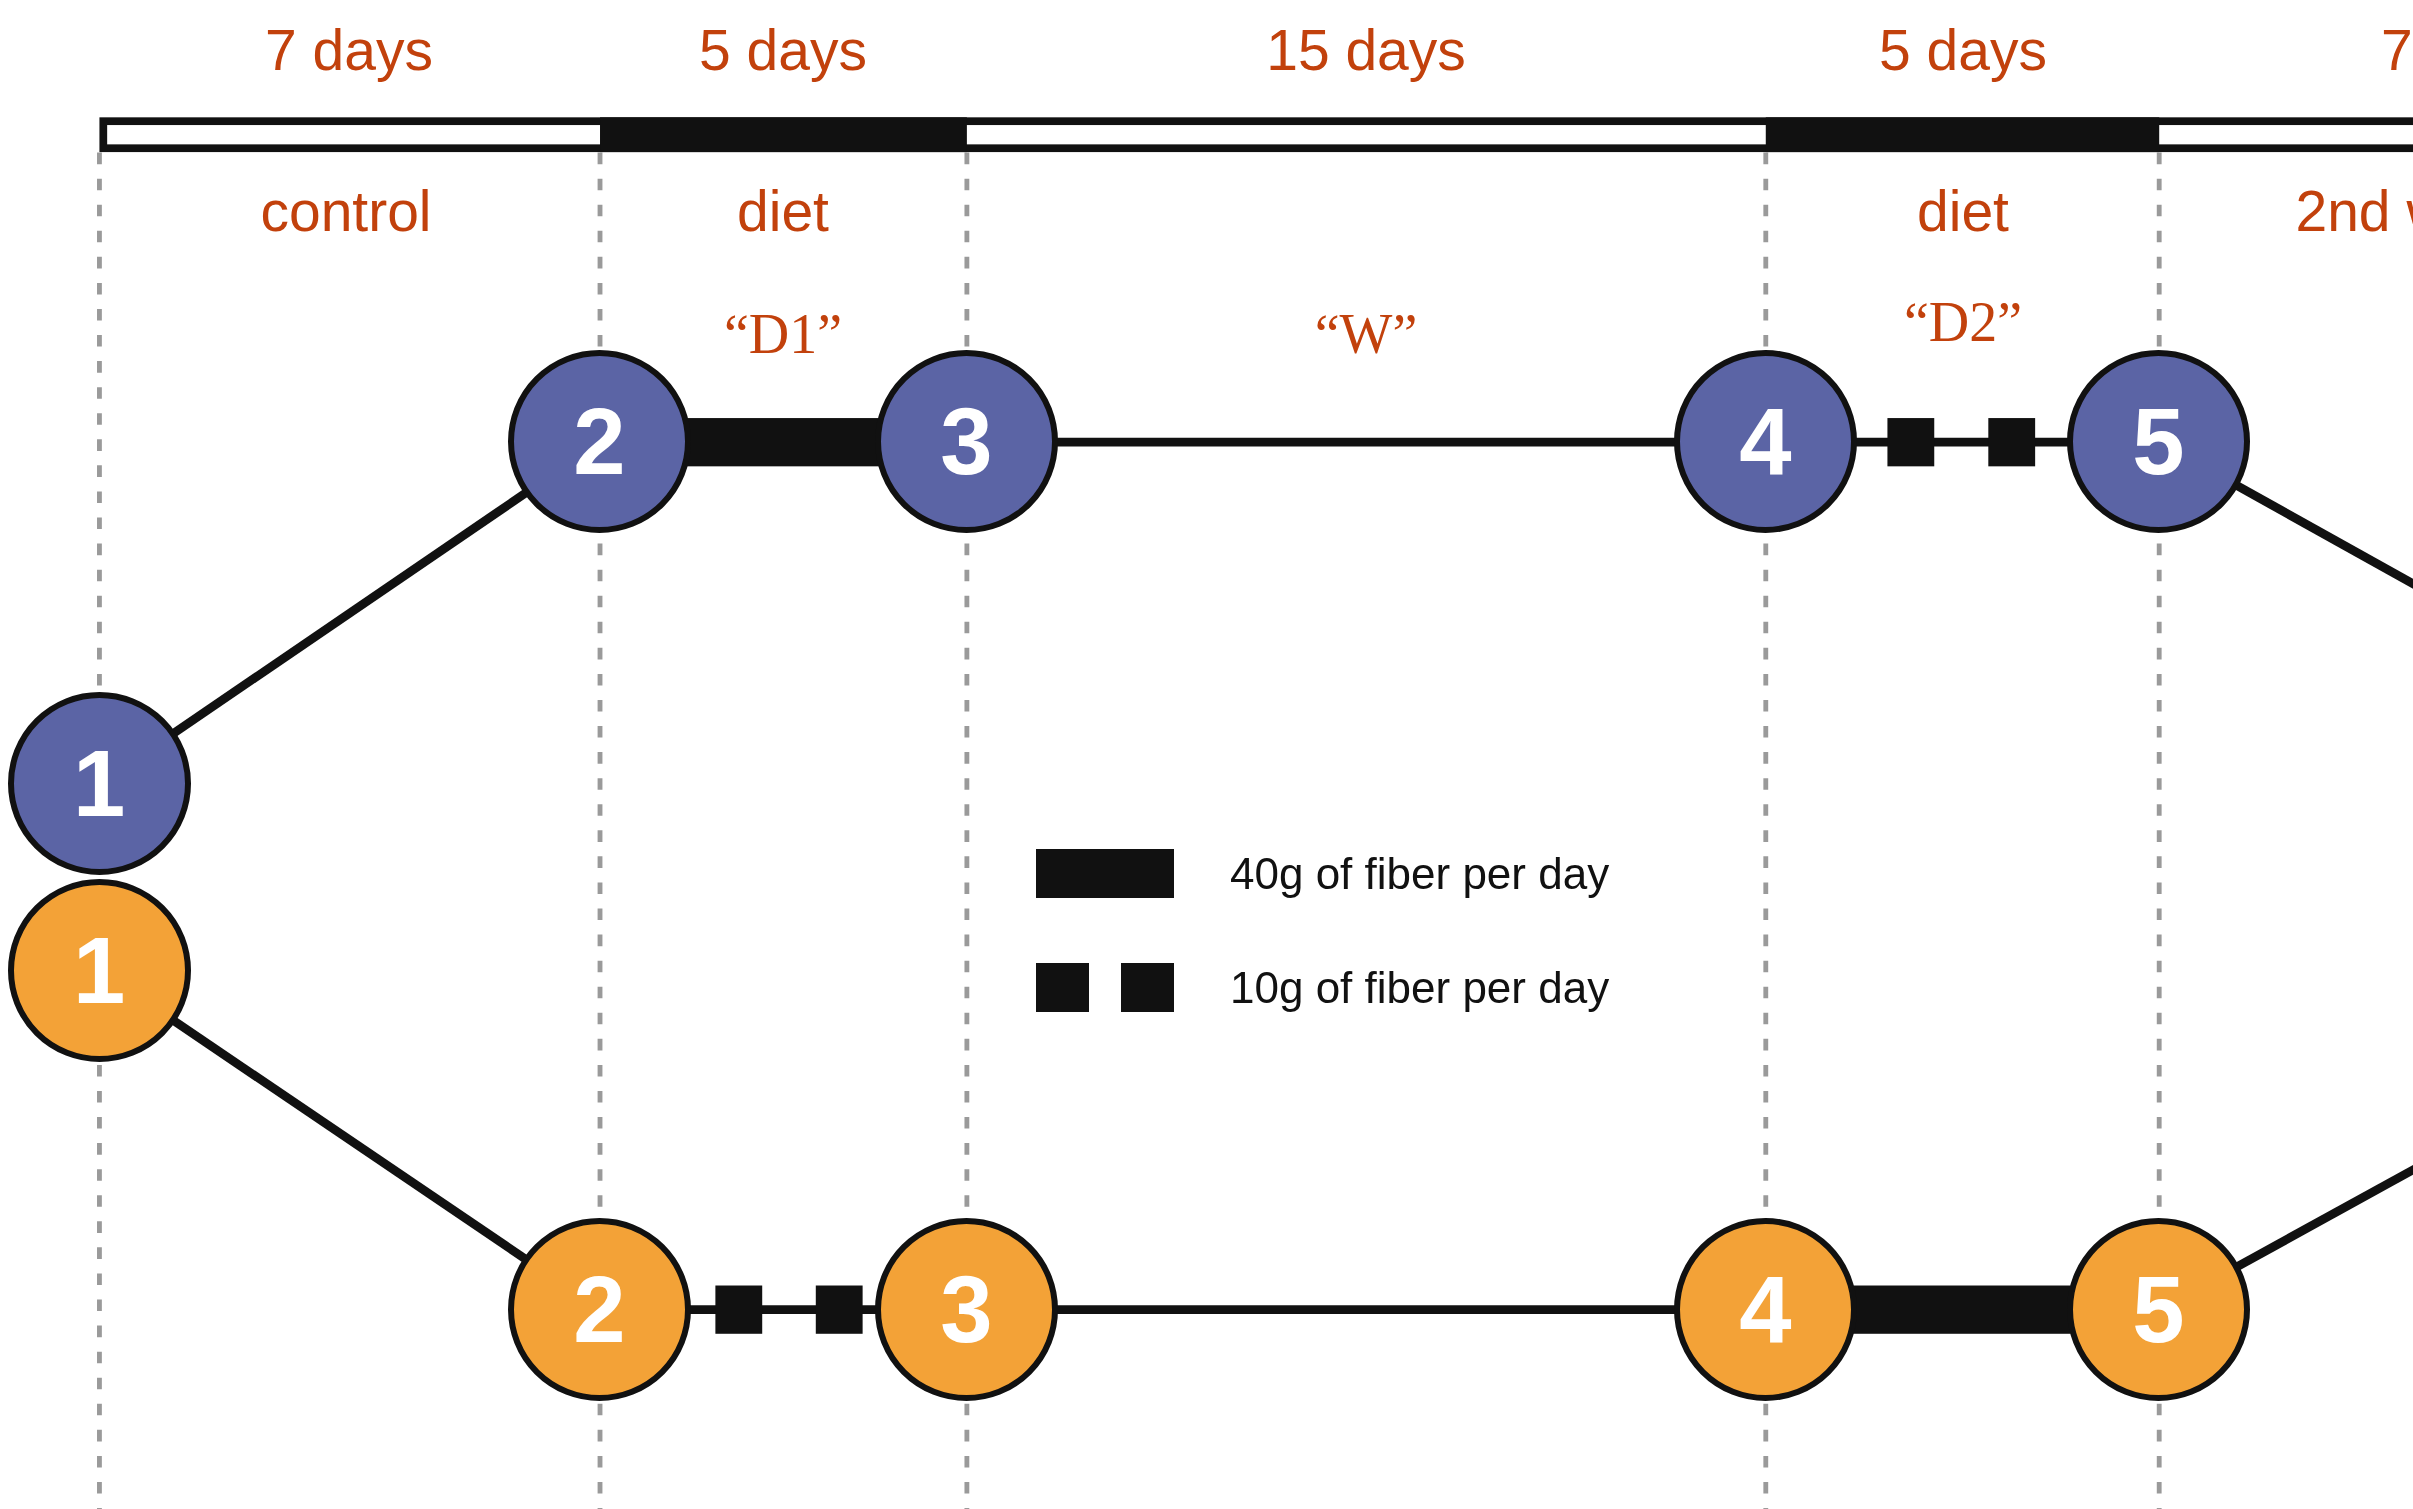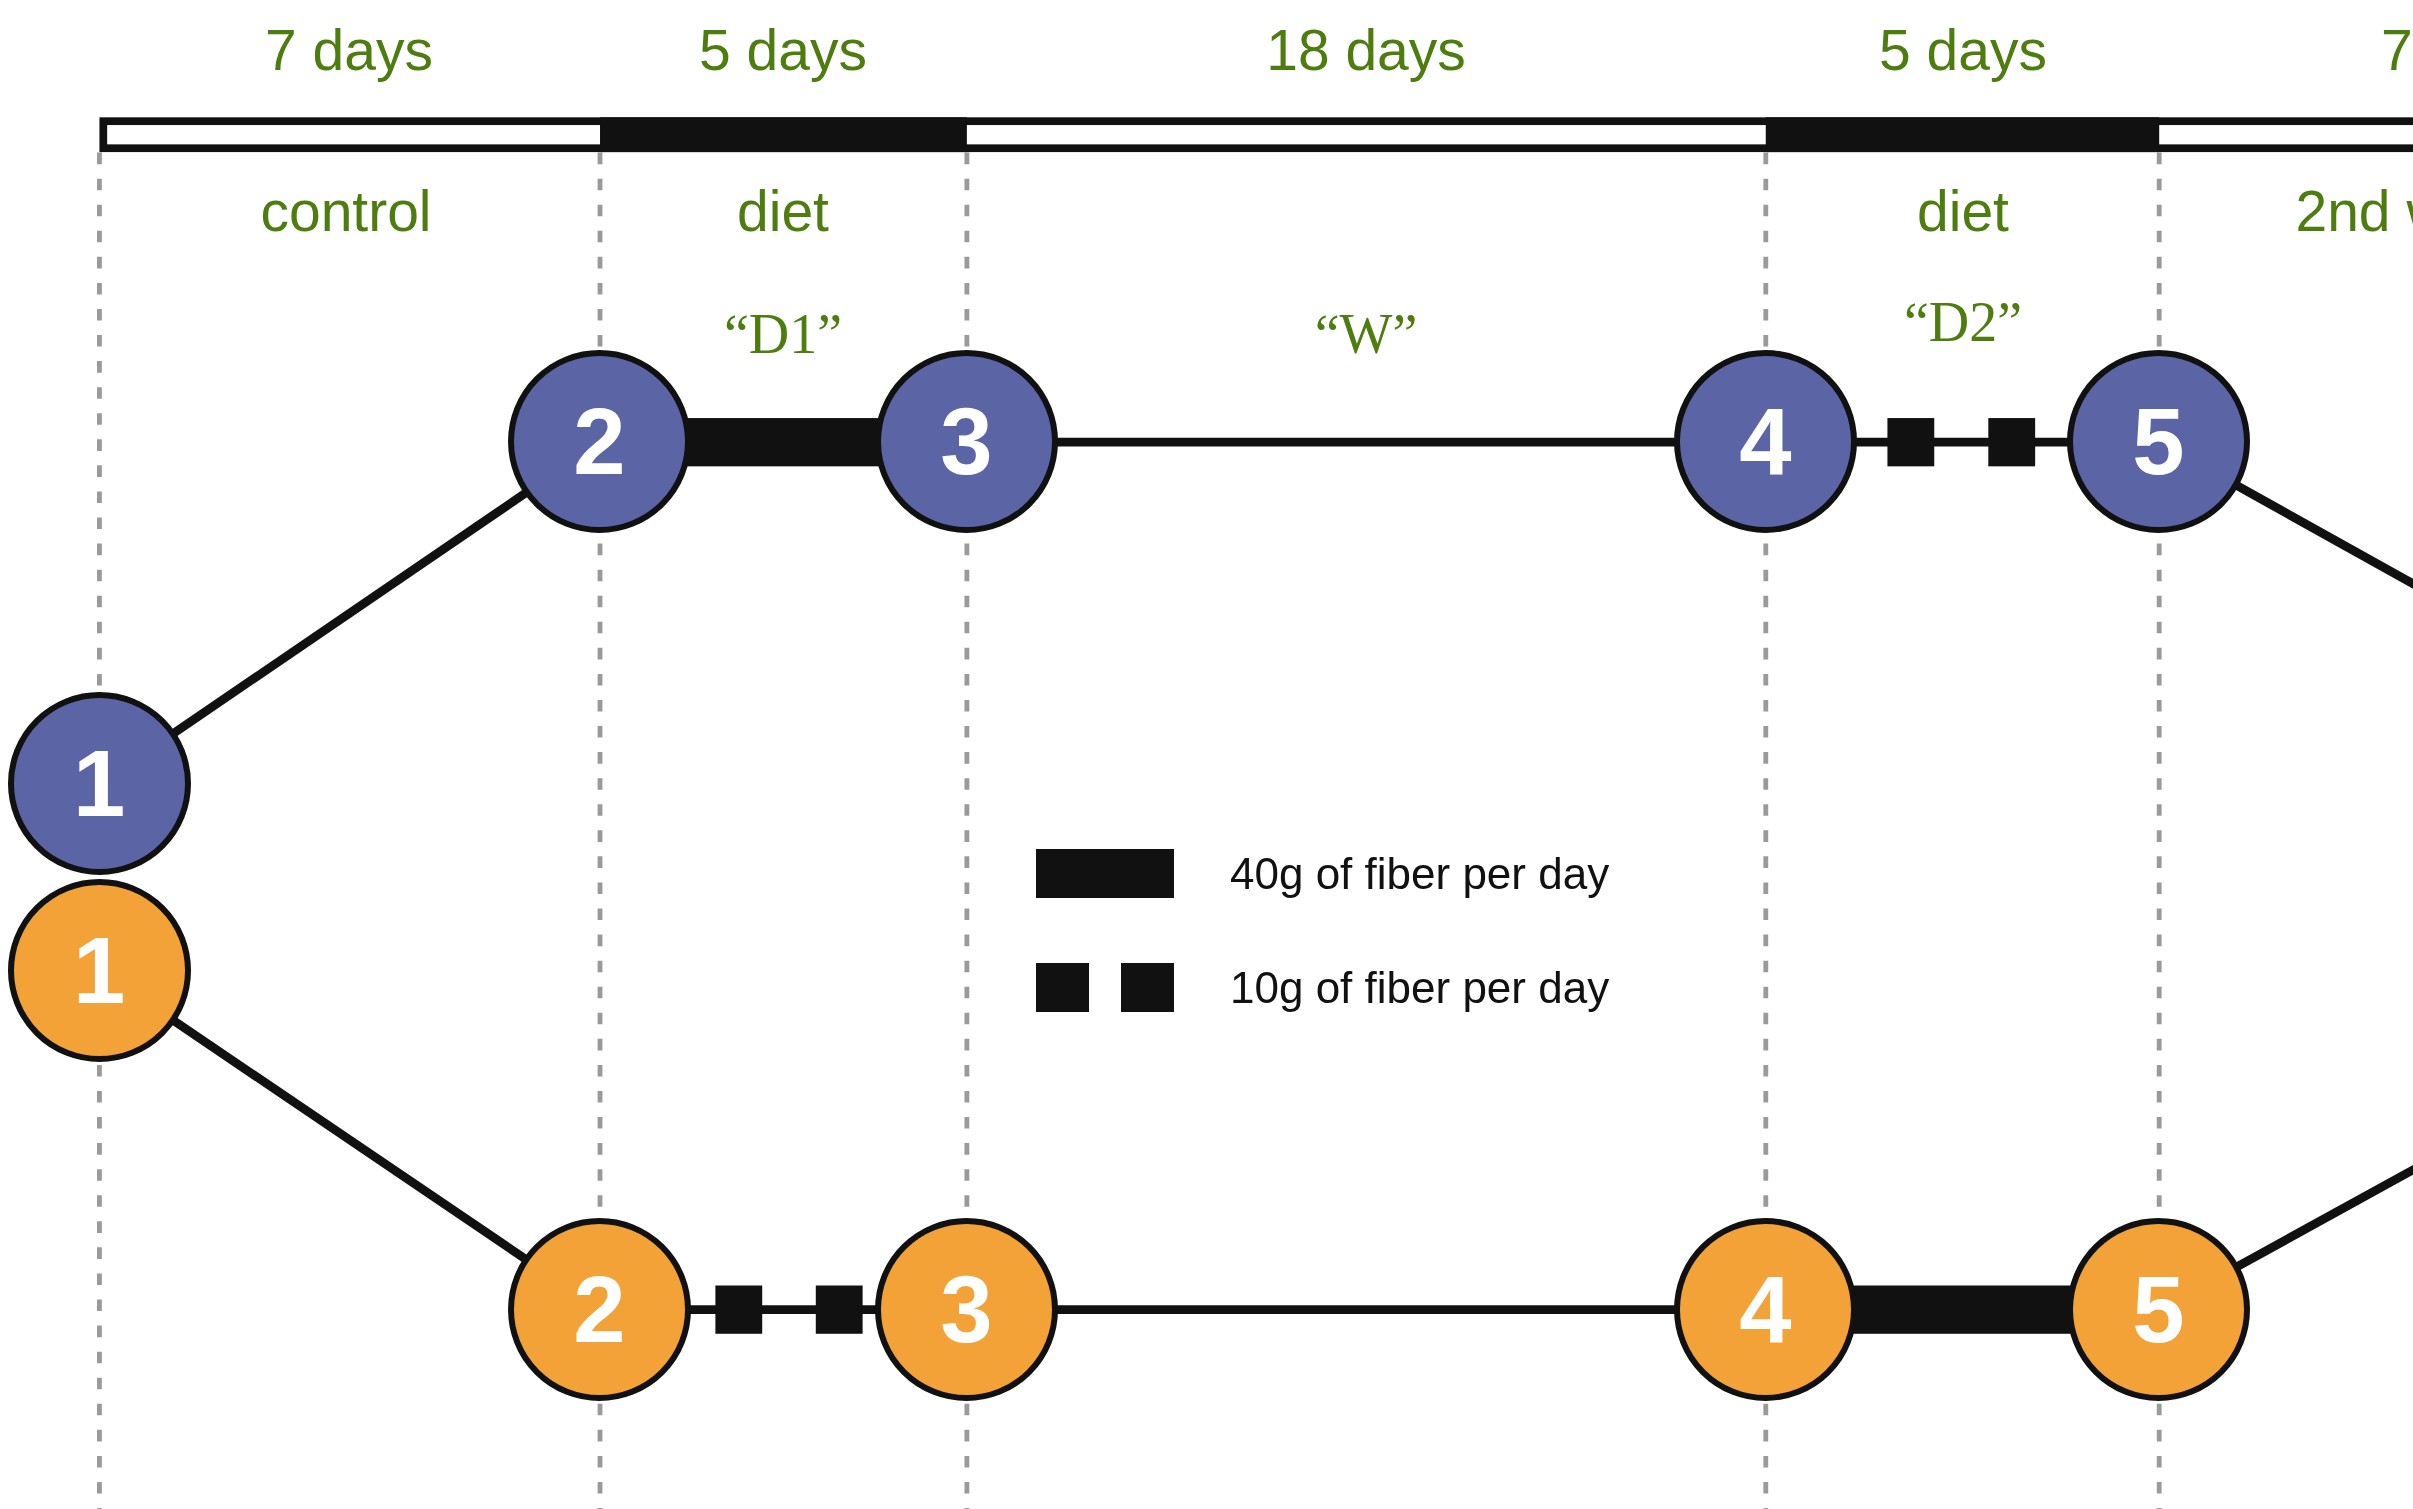--- a/index.html
+++ b/index.html
@@ -3,21 +3,21 @@
 <meta charset="utf-8">
 <style>
   html,body{margin:0;padding:0;background:#fff;}
   #canvas{
     position:relative;width:2877px;height:1510px;background:#ffffff;
     font-family:"Liberation Sans",sans-serif;color:#111;overflow:hidden;
   }
   #wires{position:absolute;left:0;top:0;z-index:1;}
   .t-label{
     position:absolute;transform:translateX(-50%);white-space:nowrap;
-    font-size:57px;line-height:1;color:#4d7c0f;z-index:3;
+    font-size:57px;line-height:1;color:#c2410c;z-index:3;
   }
   .code-label{font-size:56px;font-family:Liberation Serif, serif;}
   .node{
     position:absolute;width:183px;height:183px;box-sizing:border-box;
     border:6.8px solid #111;border-radius:50%;
     display:flex;align-items:center;justify-content:center;
     color:#fff;font-size:94px;font-weight:bold;z-index:2;
   }
   .legend-title{
     position:absolute;left:1071px;top:701px;font-size:65px;line-height:1.05;z-index:3;
@@ -63,21 +63,21 @@
     <rect x="1690" y="2663" width="97" height="100" fill="#111"></rect>
     <rect x="3830" y="2663" width="460" height="100" fill="#111"></rect>
 
     <rect x="214" y="251" width="5520" height="56" fill="#ffffff" stroke="#111" stroke-width="16"></rect>
     <rect x="1243" y="243" width="760" height="72" fill="#111"></rect>
     <rect x="3658" y="243" width="815" height="72" fill="#111"></rect>
   </svg>
 
   <div class="t-label" style="left:349px;top:22px">7 days</div>
   <div class="t-label" style="left:783px;top:22px">5 days</div>
-  <div class="t-label" style="left:1366px;top:22px">18 days</div>
+  <div class="t-label" style="left:1366px;top:22px">15 days</div>
   <div class="t-label" style="left:1963px;top:22px">5 days</div>
   <div class="t-label" style="left:2465px;top:22px">7 days</div>
 
   <div class="t-label" style="left:346px;top:183px">control</div>
   <div class="t-label" style="left:783px;top:183px">diet</div>
   <div class="t-label" style="left:1963px;top:183px">diet</div>
   <div class="t-label" style="left:2465px;top:183px">2nd wash out</div>
 
   <div class="t-label code-label" style="left:783px;top:306px">“D1”</div>
   <div class="t-label code-label" style="left:1366px;top:306px">“W”</div>

